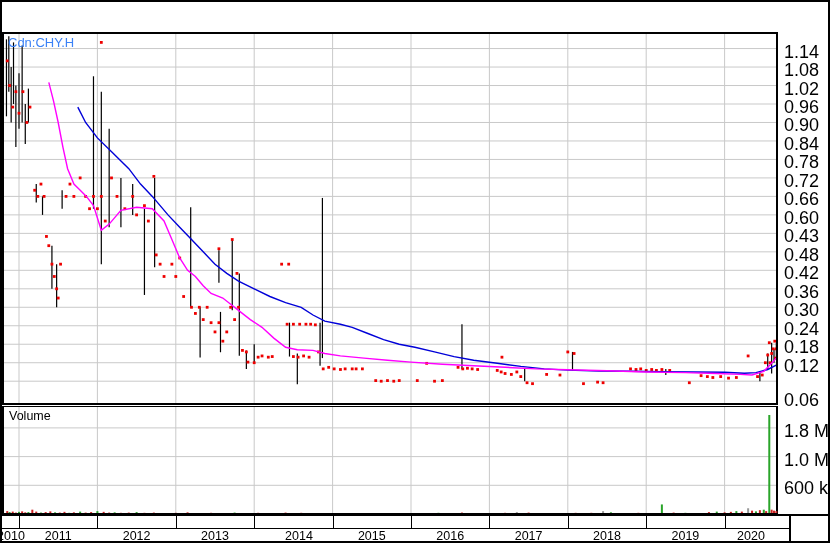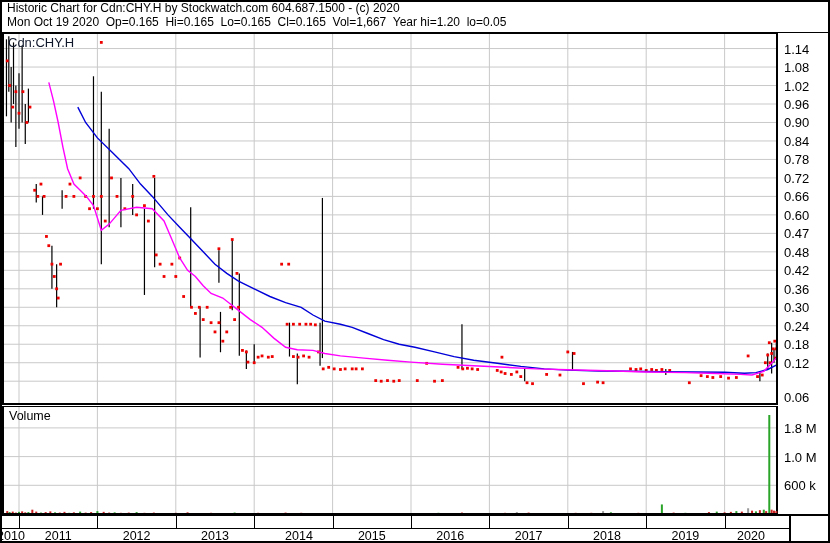--- a/index.html
+++ b/index.html
@@ -1,39 +1,35 @@
 <!DOCTYPE html>
 <html><head>
 <meta charset="utf-8">
 <style>
   html,body{margin:0;padding:0;background:#fff;font-family:"Liberation Sans",sans-serif;}
   .frame{position:relative;width:826px;height:539px;border:2px solid #000;background:#fff;overflow:hidden;}
   .titlebar{position:absolute;left:0;top:0;width:100%;height:30px;background:#fff;border-bottom:1px solid #000;}
   .titlebar .tline{white-space:pre;font-size:12px;line-height:13.5px;padding-left:5px;color:#000;}
-  .symbol-label{position:absolute;left:6px;top:33px;font-size:13px;color:#0f172a;z-index:5;}
+  .symbol-label{position:absolute;left:6px;top:33px;font-size:13px;color:#3b82f6;z-index:5;}
   .volume-label{position:absolute;left:7px;top:407px;font-size:12.5px;color:#000;z-index:5;}
   svg{position:absolute;left:0;}
   .axis-col{position:absolute;left:780px;top:0;width:46px;height:100%;}
-  .axis-col .tick{position:absolute;left:2px;font-size:13px;color:#000;white-space:pre;}
+  .axis-col .tick{position:absolute;left:2px;font-size:18px;color:#000;white-space:pre;}
   .xstrip{position:absolute;left:0;top:512px;width:787px;height:27px;border-top:2px solid #000;border-right:2px solid #000;background:#fff;overflow:hidden;}
   .tickrow{position:absolute;left:0;top:0;width:100%;height:12px;border-bottom:1px solid #000;}
   .tickrow .ytick{position:absolute;top:0;width:1px;height:12px;background:#000;}
   .labelrow{position:absolute;left:0;top:13px;width:100%;height:14px;}
   .labelrow .ylabel{position:absolute;top:0;transform:translateX(-50%);font-size:12.5px;color:#000;}
   .corner-box{position:absolute;left:789px;top:512px;width:37px;height:27px;border-top:2px solid #000;background:#fff;}
 </style>
 </head>
 <body>
 
 <div class="frame">
 
-  <div class="titlebar">
-    <div class="tline">Historic Chart for Cdn:CHY.H by Stockwatch.com 604.687.1500 - (c) 2020</div>
-    <div class="tline">Mon Oct 19 2020  Op=0.165  Hi=0.165  Lo=0.165  Cl=0.165  Vol=1,667  Year hi=1.20  lo=0.05</div>
-  </div>
 
   <div class="symbol-label">Cdn:CHY.H</div>
   <div class="volume-label">Volume</div>
 
   <svg id="main-svg" width="778" height="374" viewBox="0 30 778 374" style="top:30px;">
       <line x1="2" y1="46.56000000000006" x2="774" y2="46.56000000000006" stroke="#c9c9c9" stroke-width="1"></line>
       <line x1="2" y1="65.03999999999996" x2="774" y2="65.03999999999996" stroke="#c9c9c9" stroke-width="1"></line>
       <line x1="2" y1="83.51999999999998" x2="774" y2="83.51999999999998" stroke="#c9c9c9" stroke-width="1"></line>
       <line x1="2" y1="102" x2="774" y2="102" stroke="#c9c9c9" stroke-width="1"></line>
       <line x1="2" y1="120.47999999999996" x2="774" y2="120.47999999999996" stroke="#c9c9c9" stroke-width="1"></line>
@@ -361,21 +357,21 @@
       <span class="tick" style="top: 39.56px;">1.14</span>
       <span class="tick" style="top: 58.04px;">1.08</span>
       <span class="tick" style="top: 76.52px;">1.02</span>
       <span class="tick" style="top: 95px;">0.96</span>
       <span class="tick" style="top: 113.48px;">0.90</span>
       <span class="tick" style="top: 131.96px;">0.84</span>
       <span class="tick" style="top: 150.44px;">0.78</span>
       <span class="tick" style="top: 168.92px;">0.72</span>
       <span class="tick" style="top: 187.4px; text-align: right;">0.66</span>
       <span class="tick" style="top: 205.88px;">0.60</span>
-      <span class="tick" style="top: 224.36px;">0.47</span>
+      <span class="tick" style="top: 224.36px;">0.43</span>
       <span class="tick" style="top: 242.84px;">0.48</span>
       <span class="tick" style="top: 261.32px;">0.42</span>
       <span class="tick" style="top: 279.8px;">0.36</span>
       <span class="tick" style="top: 298.28px;">0.30</span>
       <span class="tick" style="top: 316.76px;">0.24</span>
       <span class="tick" style="top: 335.24px;">0.18</span>
       <span class="tick" style="top: 353.72px;">0.12</span>
       <span class="tick" style="top: 372.2px; margin-top: 16px;">0.06</span>
       <span class="tick" style="top: 418.906px;">1.8 M</span>
       <span class="tick" style="top: 447.604px;">1.0 M</span>

